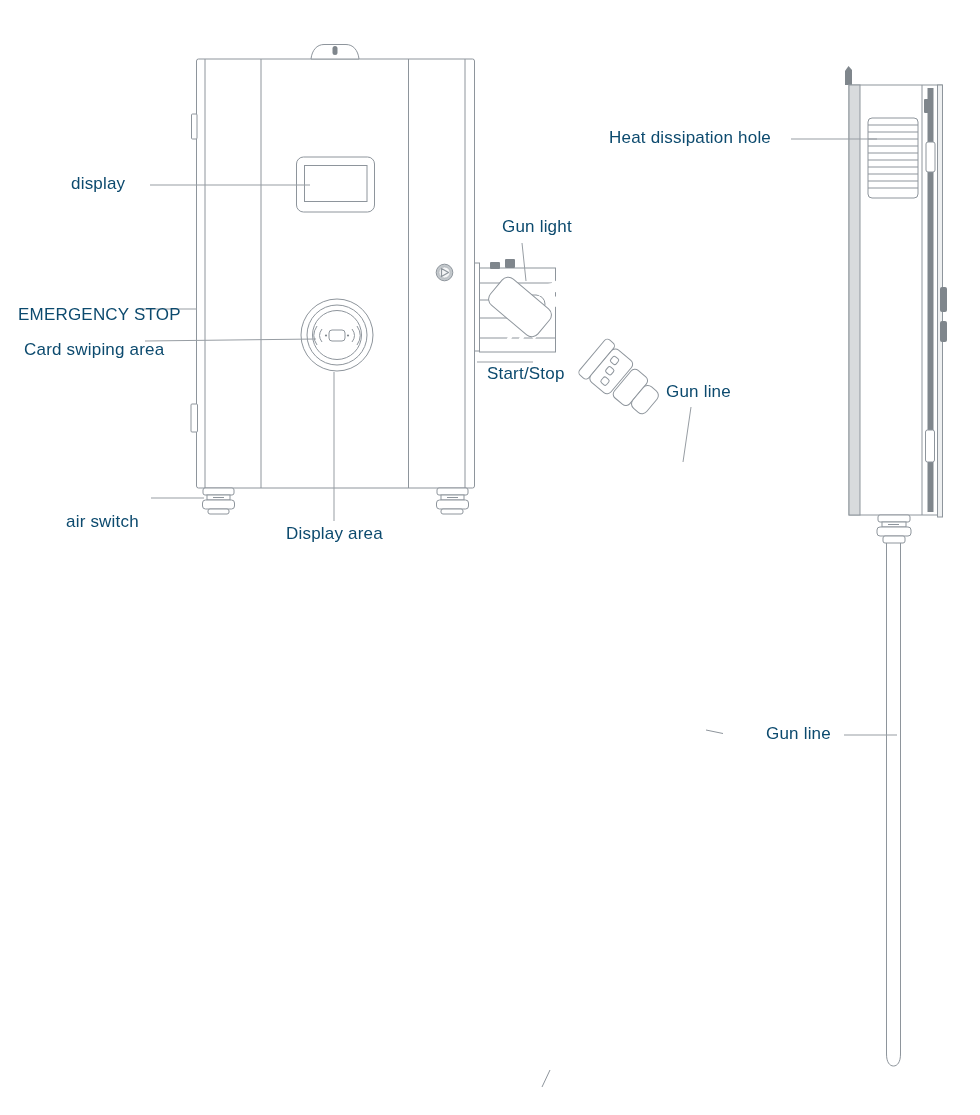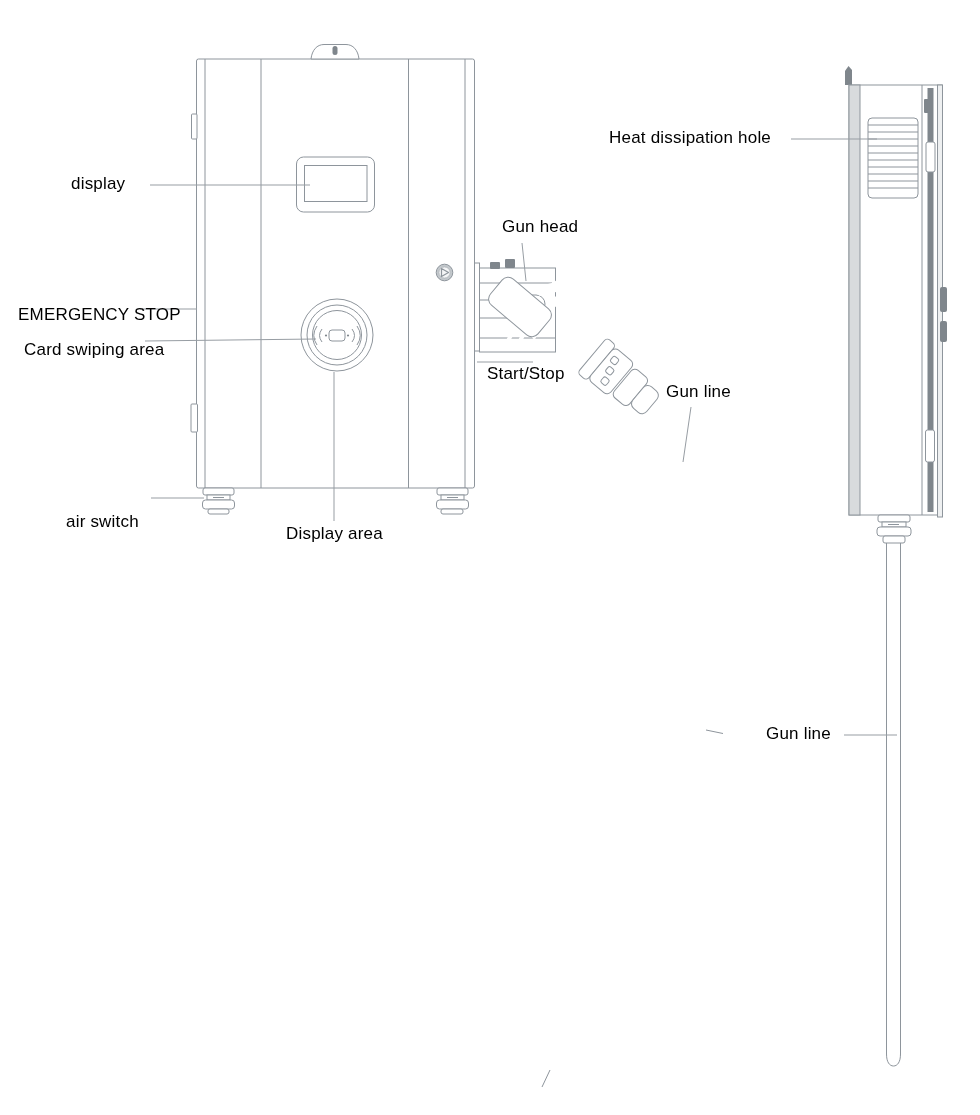--- a/index.html
+++ b/index.html
@@ -1,19 +1,19 @@
 <!DOCTYPE html>
 <html><head>
 <meta charset="utf-8">
 <style>
   html,body{margin:0;padding:0;background:#fff;}
   #canvas{position:relative;width:980px;height:1115px;background:#fff;overflow:hidden;
           font-family:"Liberation Sans",sans-serif;}
   #art{position:absolute;left:0;top:0;}
-  .lbl{position:absolute;font-size:17px;line-height:19px;color:#000000;white-space:nowrap;
+  .lbl{position:absolute;font-size:17px;line-height:19px;color:#0c4a6e;white-space:nowrap;
        letter-spacing:.2px;}
   
   .ln{stroke:#8e959c;fill:none;stroke-width:1;}
   .fw{fill:#ffffff;stroke:#8e959c;stroke-width:1;}
   .fl{fill:#eef0f1;stroke:#8e959c;stroke-width:1;}
   .bd{fill:#d8dbdd;stroke:#8e959c;stroke-width:1;}
   .dk{fill:#7f868c;stroke:none;}
   .ldr{stroke:#979da3;fill:none;stroke-width:1;}
 </style>
 </head>
@@ -196,19 +196,19 @@
     <line class="ldr" x1="791" y1="139" x2="877" y2="139"></line>
     <line class="ldr" x1="844" y1="735" x2="897" y2="735"></line>
   </g>
 </svg>
 
   <div class="lbl" style="left:71px;top:174px;">display</div>
   <div class="lbl" style="left:18px;top:305px;">EMERGENCY STOP</div>
   <div class="lbl" style="left:24px;top:340px;">Card swiping area</div>
   <div class="lbl" style="left:66px;top:488px;margin-top:24px;">air switch</div>
   <div class="lbl" style="left:286px;top:524px;">Display area</div>
-  <div class="lbl" style="left:502px;top:217px;">Gun head</div>
+  <div class="lbl" style="left:502px;top:217px;">Gun light</div>
   <div class="lbl" style="left:487px;top:364px;">Start/Stop</div>
   <div class="lbl" style="left:666px;top:382px;">Gun line</div>
   <div class="lbl" style="left:609px;top:128px;">Heat dissipation hole</div>
   <div class="lbl" style="left:766px;top:724px;">Gun line</div>
 
 </div>
 
 </body></html>

